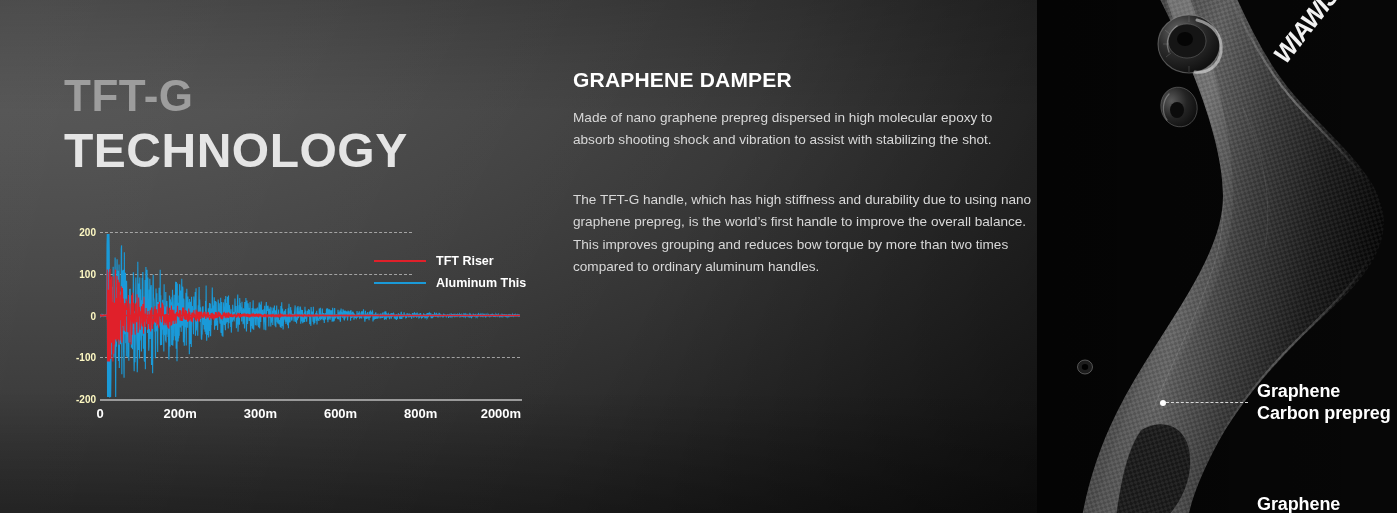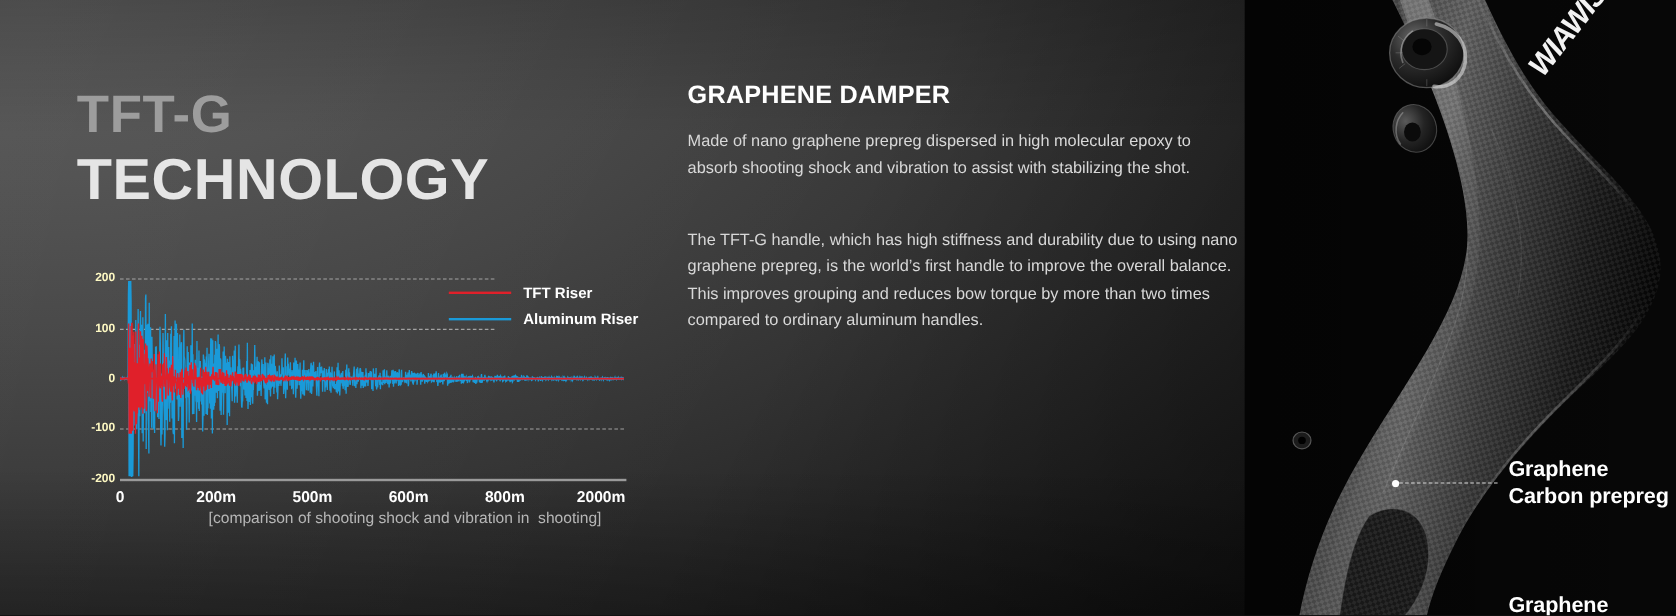--- a/index.html
+++ b/index.html
@@ -116,21 +116,21 @@
     top: 0;
     font-size: 13px;
     font-weight: bold;
     color: #ffffff;
     transform: translateX(-50%);
     white-space: nowrap;
   }
   .legend {
     position: absolute;
     left: 322px;
-    top: 7px;
+    top: 24px;
     width: 170px;
     text-align: center;
   }
   .legend-row {
     display: flex;
     align-items: center;
     height: 22px;
   }
   .legend-swatch {
     width: 52px;
@@ -261,38 +261,37 @@
             <path d="M 0.00 83.20 L 0.28 82.96 L 0.56 83.83 L 0.84 83.39 L 1.12 83.31 L 1.40 83.29 L 1.68 83.95 L 1.96 83.53 L 2.24 83.75 L 2.52 83.33 L 2.80 83.32 L 3.08 83.31 L 3.36 83.86 L 3.64 83.08 L 3.92 83.24 L 4.20 83.27 L 4.48 83.07 L 4.76 83.20 L 5.04 83.30 L 5.32 83.08 L 5.60 83.10 L 5.88 83.41 L 6.16 83.28 L 6.44 83.16 L 6.72 83.75 L 7.00 87.59 L 7.28 37.58 L 7.56 129.43 L 7.84 84.38 L 8.12 57.70 L 8.40 129.43 L 8.68 85.02 L 8.96 118.48 L 9.24 39.66 L 9.52 129.43 L 9.80 37.58 L 10.08 37.58 L 10.36 108.73 L 10.64 126.99 L 10.92 47.51 L 11.20 110.17 L 11.48 44.43 L 11.76 66.24 L 12.04 110.93 L 12.32 72.46 L 12.60 69.89 L 12.88 129.43 L 13.16 44.23 L 13.44 85.13 L 13.72 121.61 L 14.00 115.17 L 14.28 70.64 L 14.56 112.56 L 14.84 99.67 L 15.12 95.38 L 15.40 37.58 L 15.68 107.55 L 15.96 86.07 L 16.24 66.00 L 16.52 84.24 L 16.80 109.56 L 17.08 44.10 L 17.36 96.13 L 17.64 94.60 L 17.92 107.58 L 18.20 47.81 L 18.48 89.59 L 18.76 62.92 L 19.04 112.81 L 19.32 50.23 L 19.60 102.73 L 19.88 108.55 L 20.16 71.30 L 20.44 88.20 L 20.72 62.84 L 21.00 79.87 L 21.28 54.23 L 21.56 99.51 L 21.84 110.62 L 22.12 106.73 L 22.40 55.95 L 22.68 62.59 L 22.96 93.91 L 23.24 66.59 L 23.52 72.45 L 23.80 82.79 L 24.08 98.65 L 24.36 74.08 L 24.64 74.67 L 24.92 70.95 L 25.20 75.70 L 25.48 98.15 L 25.76 99.82 L 26.04 66.68 L 26.32 78.10 L 26.60 69.66 L 26.88 68.77 L 27.16 76.99 L 27.44 75.90 L 27.72 99.69 L 28.00 99.64 L 28.28 92.94 L 28.56 62.91 L 28.84 96.49 L 29.12 110.74 L 29.40 93.70 L 29.68 87.53 L 29.96 71.55 L 30.24 87.38 L 30.52 85.34 L 30.80 84.50 L 31.08 112.41 L 31.36 95.24 L 31.64 63.14 L 31.92 102.74 L 32.20 87.41 L 32.48 86.83 L 32.76 60.84 L 33.04 88.98 L 33.32 88.83 L 33.60 91.63 L 33.88 70.88 L 34.16 88.62 L 34.44 89.00 L 34.72 81.15 L 35.00 99.02 L 35.28 102.83 L 35.56 71.53 L 35.84 79.51 L 36.12 82.93 L 36.40 70.43 L 36.68 90.28 L 36.96 62.34 L 37.24 77.52 L 37.52 87.77 L 37.80 81.66 L 38.08 100.62 L 38.36 98.09 L 38.64 65.52 L 38.92 73.12 L 39.20 84.07 L 39.48 74.99 L 39.76 82.86 L 40.04 94.78 L 40.32 97.66 L 40.60 79.17 L 40.88 84.29 L 41.16 82.58 L 41.44 74.30 L 41.72 90.59 L 42.00 92.05 L 42.28 94.46 L 42.56 78.43 L 42.84 72.50 L 43.12 72.47 L 43.40 97.71 L 43.68 101.65 L 43.96 64.89 L 44.24 81.59 L 44.52 89.81 L 44.80 81.68 L 45.08 83.96 L 45.36 95.02 L 45.64 84.59 L 45.92 85.99 L 46.20 76.12 L 46.48 86.87 L 46.76 86.27 L 47.04 89.89 L 47.32 97.73 L 47.60 96.10 L 47.88 87.99 L 48.16 78.95 L 48.44 91.92 L 48.72 84.28 L 49.00 92.02 L 49.28 82.51 L 49.56 97.07 L 49.84 95.48 L 50.12 78.32 L 50.40 94.29 L 50.68 99.56 L 50.96 91.10 L 51.24 77.72 L 51.52 76.40 L 51.80 75.50 L 52.08 81.34 L 52.36 96.98 L 52.64 90.97 L 52.92 89.48 L 53.20 87.07 L 53.48 92.22 L 53.76 84.49 L 54.04 81.81 L 54.32 76.66 L 54.60 89.71 L 54.88 75.35 L 55.16 74.22 L 55.44 90.73 L 55.72 82.12 L 56.00 88.10 L 56.28 79.09 L 56.56 77.27 L 56.84 92.85 L 57.12 92.44 L 57.40 81.14 L 57.68 90.75 L 57.96 91.86 L 58.24 72.07 L 58.52 95.15 L 58.80 95.43 L 59.08 86.98 L 59.36 69.81 L 59.64 83.78 L 59.92 83.06 L 60.20 84.09 L 60.48 75.77 L 60.76 87.26 L 61.04 86.66 L 61.32 89.38 L 61.60 89.60 L 61.88 79.58 L 62.16 70.50 L 62.44 72.56 L 62.72 82.98 L 63.00 72.69 L 63.28 75.44 L 63.56 87.85 L 63.84 93.27 L 64.12 82.31 L 64.40 85.67 L 64.68 83.70 L 64.96 86.56 L 65.24 91.33 L 65.52 84.99 L 65.80 81.94 L 66.08 93.30 L 66.36 89.39 L 66.64 86.98 L 66.92 82.23 L 67.20 74.53 L 67.48 88.94 L 67.76 94.72 L 68.04 95.07 L 68.32 84.36 L 68.60 87.74 L 68.88 96.77 L 69.16 78.48 L 69.44 75.88 L 69.72 89.78 L 70.00 89.18 L 70.28 82.03 L 70.56 78.02 L 70.84 94.07 L 71.12 82.03 L 71.40 73.57 L 71.68 92.82 L 71.96 91.22 L 72.24 88.33 L 72.52 77.72 L 72.80 86.28 L 73.08 84.99 L 73.36 88.64 L 73.64 82.09 L 73.92 77.76 L 74.20 92.09 L 74.48 83.37 L 74.76 81.83 L 75.04 88.59 L 75.32 81.61 L 75.60 83.47 L 75.88 81.80 L 76.16 91.38 L 76.44 79.95 L 76.72 81.01 L 77.00 84.10 L 77.28 79.05 L 77.56 73.69 L 77.84 83.32 L 78.12 81.22 L 78.40 84.15 L 78.68 84.50 L 78.96 81.58 L 79.24 82.78 L 79.52 78.01 L 79.80 82.54 L 80.08 88.57 L 80.36 78.28 L 80.64 86.69 L 80.92 78.58 L 81.20 88.70 L 81.48 88.15 L 81.76 86.43 L 82.04 86.28 L 82.32 88.90 L 82.60 75.61 L 82.88 82.84 L 83.16 81.54 L 83.44 81.45 L 83.72 75.45 L 84.00 85.91 L 84.28 86.65 L 84.56 86.38 L 84.84 83.41 L 85.12 79.78 L 85.40 77.77 L 85.68 87.92 L 85.96 80.69 L 86.24 85.15 L 86.52 78.70 L 86.80 84.09 L 87.08 87.97 L 87.36 84.45 L 87.64 89.74 L 87.92 82.16 L 88.20 82.34 L 88.48 89.58 L 88.76 76.52 L 89.04 81.11 L 89.32 88.43 L 89.60 79.74 L 89.88 81.16 L 90.16 86.89 L 90.44 85.40 L 90.72 86.09 L 91.00 88.10 L 91.28 89.41 L 91.56 85.30 L 91.84 81.24 L 92.12 80.98 L 92.40 90.15 L 92.68 84.92 L 92.96 80.97 L 93.24 83.95 L 93.52 85.65 L 93.80 78.15 L 94.08 83.39 L 94.36 81.44 L 94.64 84.40 L 94.92 83.72 L 95.20 87.76 L 95.48 82.94 L 95.76 84.28 L 96.04 77.60 L 96.32 89.23 L 96.60 88.22 L 96.88 78.52 L 97.16 86.72 L 97.44 81.45 L 97.72 84.43 L 98.00 79.75 L 98.28 87.39 L 98.56 89.74 L 98.84 79.69 L 99.12 83.19 L 99.40 89.08 L 99.68 82.74 L 99.96 79.63 L 100.24 80.27 L 100.52 81.65 L 100.80 86.92 L 101.08 80.48 L 101.36 79.67 L 101.64 82.45 L 101.92 80.60 L 102.20 83.40 L 102.48 85.43 L 102.76 84.03 L 103.04 84.46 L 103.32 85.92 L 103.60 80.40 L 103.88 82.76 L 104.16 82.52 L 104.44 79.96 L 104.72 81.44 L 105.00 79.57 L 105.28 83.75 L 105.56 84.97 L 105.84 86.94 L 106.12 85.51 L 106.40 81.78 L 106.68 82.73 L 106.96 84.14 L 107.24 80.02 L 107.52 84.24 L 107.80 85.69 L 108.08 81.77 L 108.36 80.38 L 108.64 81.49 L 108.92 84.65 L 109.20 85.60 L 109.48 87.20 L 109.76 87.46 L 110.04 85.54 L 110.32 85.50 L 110.60 83.25 L 110.88 82.99 L 111.16 81.09 L 111.44 84.92 L 111.72 84.53 L 112.00 87.28 L 112.28 81.22 L 112.56 85.54 L 112.84 85.49 L 113.12 82.13 L 113.40 82.56 L 113.68 87.29 L 113.96 87.48 L 114.24 85.15 L 114.52 86.14 L 114.80 82.65 L 115.08 85.94 L 115.36 80.05 L 115.64 86.35 L 115.92 85.30 L 116.20 84.60 L 116.48 80.39 L 116.76 81.16 L 117.04 85.87 L 117.32 85.25 L 117.60 83.21 L 117.88 85.02 L 118.16 84.94 L 118.44 79.84 L 118.72 80.61 L 119.00 84.85 L 119.28 80.93 L 119.56 81.44 L 119.84 82.12 L 120.12 83.10 L 120.40 81.20 L 120.68 85.32 L 120.96 86.05 L 121.24 84.89 L 121.52 84.17 L 121.80 87.25 L 122.08 85.47 L 122.36 82.77 L 122.64 85.77 L 122.92 86.47 L 123.20 82.85 L 123.48 80.60 L 123.76 82.10 L 124.04 83.67 L 124.32 81.88 L 124.60 80.85 L 124.88 81.46 L 125.16 85.13 L 125.44 85.08 L 125.72 81.69 L 126.00 81.78 L 126.28 85.13 L 126.56 84.60 L 126.84 80.50 L 127.12 84.47 L 127.40 84.43 L 127.68 83.39 L 127.96 85.99 L 128.24 81.93 L 128.52 80.25 L 128.80 85.77 L 129.08 82.55 L 129.36 82.00 L 129.64 82.76 L 129.92 83.90 L 130.20 81.90 L 130.48 84.96 L 130.76 82.92 L 131.04 84.98 L 131.32 82.51 L 131.60 82.18 L 131.88 83.46 L 132.16 84.41 L 132.44 83.95 L 132.72 83.57 L 133.00 85.21 L 133.28 82.64 L 133.56 83.45 L 133.84 83.58 L 134.12 83.66 L 134.40 83.02 L 134.68 82.62 L 134.96 84.35 L 135.24 82.51 L 135.52 84.84 L 135.80 83.10 L 136.08 84.40 L 136.36 85.66 L 136.64 84.71 L 136.92 83.17 L 137.20 82.60 L 137.48 83.40 L 137.76 84.05 L 138.04 81.89 L 138.32 82.47 L 138.60 82.04 L 138.88 82.39 L 139.16 82.03 L 139.44 85.12 L 139.72 84.90 L 140.00 83.07 L 140.28 82.31 L 140.56 85.03 L 140.84 84.12 L 141.12 83.46 L 141.40 84.48 L 141.68 84.29 L 141.96 82.10 L 142.24 83.95 L 142.52 82.39 L 142.80 84.49 L 143.08 82.48 L 143.36 82.89 L 143.64 82.39 L 143.92 82.99 L 144.20 82.42 L 144.48 84.20 L 144.76 82.70 L 145.04 82.32 L 145.32 84.54 L 145.60 83.69 L 145.88 84.52 L 146.16 82.75 L 146.44 82.56 L 146.72 83.35 L 147.00 82.80 L 147.28 84.77 L 147.56 83.87 L 147.84 83.07 L 148.12 84.21 L 148.40 85.02 L 148.68 82.42 L 148.96 82.34 L 149.24 82.64 L 149.52 85.35 L 149.80 83.55 L 150.08 83.28 L 150.36 84.18 L 150.64 83.59 L 150.92 82.30 L 151.20 84.32 L 151.48 83.58 L 151.76 83.43 L 152.04 81.44 L 152.32 82.98 L 152.60 83.58 L 152.88 84.21 L 153.16 81.97 L 153.44 83.41 L 153.72 82.22 L 154.00 83.04 L 154.28 83.28 L 154.56 84.70 L 154.84 83.67 L 155.12 82.04 L 155.40 83.44 L 155.68 83.03 L 155.96 84.61 L 156.24 82.50 L 156.52 82.22 L 156.80 83.78 L 157.08 83.64 L 157.36 82.31 L 157.64 84.71 L 157.92 83.93 L 158.20 81.64 L 158.48 84.45 L 158.76 83.90 L 159.04 82.90 L 159.32 81.96 L 159.60 84.42 L 159.88 82.71 L 160.16 83.16 L 160.44 82.61 L 160.72 83.41 L 161.00 84.39 L 161.28 82.82 L 161.56 83.05 L 161.84 84.25 L 162.12 83.88 L 162.40 83.81 L 162.68 84.48 L 162.96 83.86 L 163.24 83.62 L 163.52 83.38 L 163.80 84.28 L 164.08 84.34 L 164.36 81.98 L 164.64 83.19 L 164.92 84.11 L 165.20 83.17 L 165.48 82.88 L 165.76 83.67 L 166.04 84.07 L 166.32 84.01 L 166.60 84.24 L 166.88 84.80 L 167.16 82.88 L 167.44 83.84 L 167.72 83.04 L 168.00 82.84 L 168.28 83.79 L 168.56 84.22 L 168.84 84.22 L 169.12 83.35 L 169.40 83.21 L 169.68 83.59 L 169.96 83.41 L 170.24 84.42 L 170.52 82.56 L 170.80 83.90 L 171.08 84.52 L 171.36 83.53 L 171.64 83.91 L 171.92 82.92 L 172.20 83.29 L 172.48 83.76 L 172.76 83.14 L 173.04 84.08 L 173.32 84.16 L 173.60 83.32 L 173.88 84.67 L 174.16 83.32 L 174.44 83.50 L 174.72 83.52 L 175.00 84.42 L 175.28 83.23 L 175.56 83.00 L 175.84 83.24 L 176.12 84.50 L 176.40 83.51 L 176.68 82.59 L 176.96 84.31 L 177.24 83.85 L 177.52 83.95 L 177.80 83.89 L 178.08 84.48 L 178.36 82.89 L 178.64 83.38 L 178.92 84.13 L 179.20 83.44 L 179.48 83.83 L 179.76 84.03 L 180.04 84.41 L 180.32 83.08 L 180.60 83.97 L 180.88 82.72 L 181.16 83.46 L 181.44 84.00 L 181.72 83.85 L 182.00 83.06 L 182.28 84.42 L 182.56 82.64 L 182.84 83.87 L 183.12 83.96 L 183.40 83.78 L 183.68 83.85 L 183.96 83.45 L 184.24 83.73 L 184.52 83.65 L 184.80 83.25 L 185.08 83.71 L 185.36 83.51 L 185.64 83.18 L 185.92 83.16 L 186.20 83.62 L 186.48 83.35 L 186.76 83.10 L 187.04 83.97 L 187.32 83.50 L 187.60 83.57 L 187.88 82.99 L 188.16 84.02 L 188.44 83.74 L 188.72 83.58 L 189.00 83.47 L 189.28 83.33 L 189.56 83.76 L 189.84 82.69 L 190.12 83.56 L 190.40 84.26 L 190.68 83.78 L 190.96 83.31 L 191.24 83.82 L 191.52 83.83 L 191.80 83.36 L 192.08 84.02 L 192.36 83.34 L 192.64 83.60 L 192.92 83.70 L 193.20 84.00 L 193.48 83.85 L 193.76 83.23 L 194.04 83.66 L 194.32 83.31 L 194.60 83.70 L 194.88 83.48 L 195.16 83.31 L 195.44 83.25 L 195.72 83.54 L 196.00 82.78 L 196.28 83.39 L 196.56 84.14 L 196.84 83.25 L 197.12 82.96 L 197.40 83.54 L 197.68 83.69 L 197.96 83.74 L 198.24 83.23 L 198.52 83.67 L 198.80 83.45 L 199.08 83.61 L 199.36 83.70 L 199.64 83.07 L 199.92 83.52 L 200.20 83.43 L 200.48 83.51 L 200.76 83.66 L 201.04 83.36 L 201.32 83.77 L 201.60 83.20 L 201.88 83.45 L 202.16 83.40 L 202.44 83.71 L 202.72 84.11 L 203.00 83.70 L 203.28 83.22 L 203.56 84.07 L 203.84 83.38 L 204.12 82.88 L 204.40 83.54 L 204.68 83.53 L 204.96 83.09 L 205.24 83.76 L 205.52 83.84 L 205.80 83.93 L 206.08 83.55 L 206.36 83.75 L 206.64 83.86 L 206.92 83.30 L 207.20 83.26 L 207.48 83.38 L 207.76 83.56 L 208.04 83.40 L 208.32 83.06 L 208.60 83.94 L 208.88 83.84 L 209.16 83.30 L 209.44 83.10 L 209.72 83.32 L 210.00 83.88 L 210.28 83.33 L 210.56 83.20 L 210.84 83.69 L 211.12 83.23 L 211.40 83.38 L 211.68 83.93 L 211.96 83.52 L 212.24 83.72 L 212.52 83.69 L 212.80 83.56 L 213.08 83.18 L 213.36 83.12 L 213.64 83.78 L 213.92 83.36 L 214.20 83.56 L 214.48 83.36 L 214.76 83.81 L 215.04 83.37 L 215.32 83.30 L 215.60 83.60 L 215.88 83.23 L 216.16 83.69 L 216.44 83.26 L 216.72 83.54 L 217.00 83.55 L 217.28 83.42 L 217.56 83.66 L 217.84 83.81 L 218.12 83.68 L 218.40 83.34 L 218.68 83.17 L 218.96 83.47 L 219.24 83.32 L 219.52 83.55 L 219.80 83.83 L 220.08 83.30 L 220.36 83.12 L 220.64 83.48 L 220.92 83.49 L 221.20 83.17 L 221.48 83.35 L 221.76 83.57 L 222.04 83.28 L 222.32 83.19 L 222.60 83.38 L 222.88 83.24 L 223.16 83.48 L 223.44 83.33 L 223.72 83.32 L 224.00 83.69 L 224.28 83.66 L 224.56 83.61 L 224.84 83.54 L 225.12 83.43 L 225.40 83.61 L 225.68 83.43 L 225.96 83.47 L 226.24 83.46 L 226.52 83.66 L 226.80 83.38 L 227.08 83.61 L 227.36 83.41 L 227.64 83.45 L 227.92 83.55 L 228.20 83.60 L 228.48 83.50 L 228.76 83.42 L 229.04 83.43 L 229.32 83.56 L 229.60 83.55 L 229.88 83.40 L 230.16 83.32 L 230.44 83.70 L 230.72 83.50 L 231.00 83.56 L 231.28 83.78 L 231.56 83.61 L 231.84 83.58 L 232.12 83.46 L 232.40 83.78 L 232.68 83.51 L 232.96 83.45 L 233.24 83.76 L 233.52 83.49 L 233.80 83.56 L 234.08 83.48 L 234.36 83.63 L 234.64 83.49 L 234.92 83.67 L 235.20 83.80 L 235.48 83.25 L 235.76 83.30 L 236.04 83.72 L 236.32 83.66 L 236.60 83.27 L 236.88 83.32 L 237.16 83.36 L 237.44 83.41 L 237.72 83.66 L 238.00 83.69 L 238.28 83.54 L 238.56 83.45 L 238.84 83.64 L 239.12 83.46 L 239.40 83.44 L 239.68 83.38 L 239.96 83.30 L 240.24 83.40 L 240.52 83.43 L 240.80 83.40 L 241.08 83.26 L 241.36 83.51 L 241.64 83.50 L 241.92 83.38 L 242.20 83.43 L 242.48 83.57 L 242.76 83.48 L 243.04 83.56 L 243.32 83.39 L 243.60 83.35 L 243.88 83.34 L 244.16 83.37 L 244.44 83.57 L 244.72 83.43 L 245.00 83.58 L 245.28 83.45 L 245.56 83.58 L 245.84 83.37 L 246.12 83.55 L 246.40 83.34 L 246.68 83.74 L 246.96 83.42 L 247.24 83.52 L 247.52 83.65 L 247.80 83.39 L 248.08 83.52 L 248.36 83.44 L 248.64 83.66 L 248.92 83.49 L 249.20 83.53 L 249.48 83.70 L 249.76 83.37 L 250.04 83.49 L 250.32 83.59 L 250.60 83.65 L 250.88 83.47 L 251.16 83.40 L 251.44 83.44 L 251.72 83.63 L 252.00 83.35 L 252.28 83.39 L 252.56 83.51 L 252.84 83.57 L 253.12 83.47 L 253.40 83.55 L 253.68 83.68 L 253.96 83.45 L 254.24 83.48 L 254.52 83.50 L 254.80 83.61 L 255.08 83.44 L 255.36 83.60 L 255.64 83.67 L 255.92 83.66 L 256.20 83.48 L 256.48 83.53 L 256.76 83.68 L 257.04 83.42 L 257.32 83.35 L 257.60 83.58 L 257.88 83.58 L 258.16 83.55 L 258.44 83.49 L 258.72 83.49 L 259.00 83.59 L 259.28 83.46 L 259.56 83.48 L 259.84 83.51 L 260.12 83.40 L 260.40 83.42 L 260.68 83.55 L 260.96 83.41 L 261.24 83.56 L 261.52 83.47 L 261.80 83.49 L 262.08 83.40 L 262.36 83.50 L 262.64 83.52 L 262.92 83.57 L 263.20 83.39 L 263.48 83.38 L 263.76 83.52 L 264.04 83.62 L 264.32 83.50 L 264.60 83.54 L 264.88 83.59 L 265.16 83.54 L 265.44 83.40 L 265.72 83.50 L 266.00 83.43 L 266.28 83.44 L 266.56 83.38 L 266.84 83.47 L 267.12 83.39 L 267.40 83.38 L 267.68 83.62 L 267.96 83.62 L 268.24 83.57 L 268.52 83.38 L 268.80 83.44 L 269.08 83.55 L 269.36 83.41 L 269.64 83.51 L 269.92 83.41 L 270.20 83.52 L 270.48 83.52 L 270.76 83.52 L 271.04 83.53 L 271.32 83.41 L 271.60 83.50 L 271.88 83.48 L 272.16 83.45 L 272.44 83.49 L 272.72 83.45 L 273.00 83.59 L 273.28 83.52 L 273.56 83.37 L 273.84 83.49 L 274.12 83.50 L 274.40 83.48 L 274.68 83.48 L 274.96 83.57 L 275.24 83.51 L 275.52 83.56 L 275.80 83.52 L 276.08 83.51 L 276.36 83.51 L 276.64 83.49 L 276.92 83.41 L 277.20 83.50 L 277.48 83.46 L 277.76 83.40 L 278.04 83.55 L 278.32 83.47 L 278.60 83.54 L 278.88 83.42 L 279.16 83.62 L 279.44 83.48 L 279.72 83.51 L 280.00 83.59 L 280.28 83.54 L 280.56 83.50 L 280.84 83.44 L 281.12 83.52 L 281.40 83.43 L 281.68 83.45 L 281.96 83.59 L 282.24 83.50 L 282.52 83.44 L 282.80 83.52 L 283.08 83.57 L 283.36 83.56 L 283.64 83.41 L 283.92 83.41 L 284.20 83.58 L 284.48 83.50 L 284.76 83.42 L 285.04 83.46 L 285.32 83.60 L 285.60 83.54 L 285.88 83.47 L 286.16 83.56 L 286.44 83.57 L 286.72 83.49 L 287.00 83.41 L 287.28 83.50 L 287.56 83.45 L 287.84 83.43 L 288.12 83.47 L 288.40 83.49 L 288.68 83.44 L 288.96 83.48 L 289.24 83.48 L 289.52 83.46 L 289.80 83.43 L 290.08 83.54 L 290.36 83.55 L 290.64 83.48 L 290.92 83.42 L 291.20 83.45 L 291.48 83.46 L 291.76 83.50 L 292.04 83.55 L 292.32 83.52 L 292.60 83.47 L 292.88 83.45 L 293.16 83.48 L 293.44 83.53 L 293.72 83.54 L 294.00 83.45 L 294.28 83.49 L 294.56 83.58 L 294.84 83.49 L 295.12 83.44 L 295.40 83.56 L 295.68 83.51 L 295.96 83.48 L 296.24 83.49 L 296.52 83.52 L 296.80 83.52 L 297.08 83.46 L 297.36 83.56 L 297.64 83.52 L 297.92 83.47 L 298.20 83.52 L 298.48 83.46 L 298.76 83.48 L 299.04 83.54 L 299.32 83.46 L 299.60 83.53 L 299.88 83.52 L 300.16 83.48 L 300.44 83.44 L 300.72 83.54 L 301.00 83.50 L 301.28 83.52 L 301.56 83.51 L 301.84 83.46 L 302.12 83.46 L 302.40 83.52 L 302.68 83.55 L 302.96 83.47 L 303.24 83.50 L 303.52 83.49 L 303.80 83.55 L 304.08 83.49 L 304.36 83.54 L 304.64 83.48 L 304.92 83.51 L 305.20 83.53 L 305.48 83.53 L 305.76 83.50 L 306.04 83.48 L 306.32 83.47 L 306.60 83.48 L 306.88 83.50 L 307.16 83.46 L 307.44 83.50 L 307.72 83.51 L 308.00 83.54 L 308.28 83.47 L 308.56 83.51 L 308.84 83.49 L 309.12 83.49 L 309.40 83.45 L 309.68 83.52 L 309.96 83.55 L 310.24 83.43 L 310.52 83.49 L 310.80 83.52 L 311.08 83.45 L 311.36 83.51 L 311.64 83.48 L 311.92 83.47 L 312.20 83.52 L 312.48 83.52 L 312.76 83.51 L 313.04 83.53 L 313.32 83.47 L 313.60 83.53 L 313.88 83.48 L 314.16 83.52 L 314.44 83.48 L 314.72 83.51 L 315.00 83.50 L 315.28 83.47 L 315.56 83.51 L 315.84 83.52 L 316.12 83.53 L 316.40 83.50 L 316.68 83.49 L 316.96 83.56 L 317.24 83.46 L 317.52 83.49 L 317.80 83.52 L 318.08 83.47 L 318.36 83.46 L 318.64 83.47 L 318.92 83.54 L 319.20 83.50 L 319.48 83.48 L 319.76 83.52 L 320.04 83.54 L 320.32 83.46 L 320.60 83.51 L 320.88 83.49 L 321.16 83.53 L 321.44 83.46 L 321.72 83.52 L 322.00 83.49 L 322.28 83.51 L 322.56 83.50 L 322.84 83.49 L 323.12 83.50 L 323.40 83.53 L 323.68 83.51 L 323.96 83.54 L 324.24 83.48 L 324.52 83.47 L 324.80 83.49 L 325.08 83.52 L 325.36 83.48 L 325.64 83.46 L 325.92 83.53 L 326.20 83.51 L 326.48 83.50 L 326.76 83.49 L 327.04 83.50 L 327.32 83.53 L 327.60 83.49 L 327.88 83.52 L 328.16 83.53 L 328.44 83.51 L 328.72 83.52 L 329.00 83.49 L 329.28 83.50 L 329.56 83.52 L 329.84 83.49 L 330.12 83.53 L 330.40 83.49 L 330.68 83.48 L 330.96 83.47 L 331.24 83.53 L 331.52 83.50 L 331.80 83.48 L 332.08 83.51 L 332.36 83.51 L 332.64 83.51 L 332.92 83.48 L 333.20 83.52 L 333.48 83.51 L 333.76 83.47 L 334.04 83.48 L 334.32 83.51 L 334.60 83.51 L 334.88 83.47 L 335.16 83.53 L 335.44 83.49 L 335.72 83.50 L 336.00 83.51 L 336.28 83.52 L 336.56 83.50 L 336.84 83.48 L 337.12 83.48 L 337.40 83.52 L 337.68 83.48 L 337.96 83.50 L 338.24 83.50 L 338.52 83.49 L 338.80 83.50 L 339.08 83.47 L 339.36 83.53 L 339.64 83.49 L 339.92 83.49 L 340.20 83.50 L 340.48 83.52 L 340.76 83.48 L 341.04 83.47 L 341.32 83.52 L 341.60 83.50 L 341.88 83.51 L 342.16 83.50 L 342.44 83.51 L 342.72 83.49 L 343.00 83.52 L 343.28 83.51 L 343.56 83.51 L 343.84 83.48 L 344.12 83.51 L 344.40 83.51 L 344.68 83.50 L 344.96 83.49 L 345.24 83.48 L 345.52 83.50 L 345.80 83.49 L 346.08 83.50 L 346.36 83.49 L 346.64 83.53 L 346.92 83.49 L 347.20 83.48 L 347.48 83.53 L 347.76 83.50 L 348.04 83.49 L 348.32 83.49 L 348.60 83.50 L 348.88 83.51 L 349.16 83.48 L 349.44 83.51 L 349.72 83.49 L 350.00 83.49 L 350.28 83.49 L 350.56 83.49 L 350.84 83.52 L 351.12 83.48 L 351.40 83.48 L 351.68 83.49 L 351.96 83.51 L 352.24 83.51 L 352.52 83.51 L 352.80 83.52 L 353.08 83.50 L 353.36 83.48 L 353.64 83.51 L 353.92 83.50 L 354.20 83.50 L 354.48 83.51 L 354.76 83.50 L 355.04 83.49 L 355.32 83.50 L 355.60 83.51 L 355.88 83.51 L 356.16 83.50 L 356.44 83.51 L 356.72 83.49 L 357.00 83.49 L 357.28 83.50 L 357.56 83.51 L 357.84 83.50 L 358.12 83.49 L 358.40 83.50 L 358.68 83.49 L 358.96 83.52 L 359.24 83.50 L 359.52 83.50 L 359.80 83.49 L 360.08 83.49 L 360.36 83.48 L 360.64 83.51 L 360.92 83.50 L 361.20 83.50 L 361.48 83.50 L 361.76 83.49 L 362.04 83.49 L 362.32 83.48 L 362.60 83.51 L 362.88 83.49 L 363.16 83.51 L 363.44 83.49 L 363.72 83.49 L 364.00 83.49 L 364.28 83.49 L 364.56 83.50 L 364.84 83.51 L 365.12 83.49 L 365.40 83.49 L 365.68 83.49 L 365.96 83.50 L 366.24 83.51 L 366.52 83.50 L 366.80 83.50 L 367.08 83.49 L 367.36 83.50 L 367.64 83.50 L 367.92 83.50 L 368.20 83.49 L 368.48 83.49 L 368.76 83.49 L 369.04 83.50 L 369.32 83.51 L 369.60 83.48 L 369.88 83.50 L 370.16 83.51 L 370.44 83.50 L 370.72 83.51 L 371.00 83.50 L 371.28 83.49 L 371.56 83.48 L 371.84 83.51 L 372.12 83.50 L 372.40 83.49 L 372.68 83.51 L 372.96 83.51 L 373.24 83.50 L 373.52 83.50 L 373.80 83.50 L 374.08 83.51 L 374.36 83.50 L 374.64 83.50 L 374.92 83.50 L 375.20 83.51 L 375.48 83.50 L 375.76 83.49 L 376.04 83.51 L 376.32 83.50 L 376.60 83.49 L 376.88 83.50 L 377.16 83.50 L 377.44 83.49 L 377.72 83.49 L 378.00 83.50 L 378.28 83.51 L 378.56 83.50 L 378.84 83.50 L 379.12 83.51 L 379.40 83.50 L 379.68 83.49 L 379.96 83.51 L 380.24 83.49 L 380.52 83.50 L 380.80 83.49 L 381.08 83.50 L 381.36 83.50 L 381.64 83.49 L 381.92 83.50 L 382.20 83.49 L 382.48 83.50 L 382.76 83.50 L 383.04 83.50 L 383.32 83.51 L 383.60 83.51 L 383.88 83.50 L 384.16 83.50 L 384.44 83.51 L 384.72 83.49 L 385.00 83.50 L 385.28 83.50 L 385.56 83.50 L 385.84 83.49 L 386.12 83.50 L 386.40 83.50 L 386.68 83.50 L 386.96 83.50 L 387.24 83.50 L 387.52 83.50 L 387.80 83.51 L 388.08 83.49 L 388.36 83.50 L 388.64 83.50 L 388.92 83.50 L 389.20 83.49 L 389.48 83.50 L 389.76 83.49 L 390.04 83.49 L 390.32 83.50 L 390.60 83.50 L 390.88 83.50 L 391.16 83.49 L 391.44 83.50 L 391.72 83.51 L 392.00 83.50 L 392.28 83.50 L 392.56 83.50 L 392.84 83.50 L 393.12 83.50 L 393.40 83.51 L 393.68 83.51 L 393.96 83.49 L 394.24 83.50 L 394.52 83.50 L 394.80 83.50 L 395.08 83.50 L 395.36 83.50 L 395.64 83.51 L 395.92 83.50 L 396.20 83.50 L 396.48 83.51 L 396.76 83.51 L 397.04 83.50 L 397.32 83.50 L 397.60 83.50 L 397.88 83.50 L 398.16 83.50 L 398.44 83.50 L 398.72 83.51 L 399.00 83.50 L 399.28 83.50 L 399.56 83.50 L 399.84 83.50 L 400.12 83.50 L 400.40 83.50 L 400.68 83.50 L 400.96 83.49 L 401.24 83.50 L 401.52 83.50 L 401.80 83.50 L 402.08 83.50 L 402.36 83.50 L 402.64 83.51 L 402.92 83.50 L 403.20 83.50 L 403.48 83.50 L 403.76 83.51 L 404.04 83.50 L 404.32 83.50 L 404.60 83.50 L 404.88 83.51 L 405.16 83.50 L 405.44 83.50 L 405.72 83.51 L 406.00 83.50 L 406.28 83.50 L 406.56 83.50 L 406.84 83.50 L 407.12 83.50 L 407.40 83.50 L 407.68 83.50 L 407.96 83.50 L 408.24 83.50 L 408.52 83.50 L 408.80 83.50 L 409.08 83.50 L 409.36 83.50 L 409.64 83.51 L 409.92 83.51 L 410.20 83.50 L 410.48 83.50 L 410.76 83.50 L 411.04 83.50 L 411.32 83.50 L 411.60 83.50 L 411.88 83.50 L 412.16 83.50 L 412.44 83.50 L 412.72 83.50 L 413.00 83.51 L 413.28 83.50 L 413.56 83.50 L 413.84 83.51 L 414.12 83.51 L 414.40 83.50 L 414.68 83.50 L 414.96 83.50 L 415.24 83.50 L 415.52 83.50 L 415.80 83.51 L 416.08 83.51 L 416.36 83.50 L 416.64 83.50 L 416.92 83.50 L 417.20 83.50 L 417.48 83.50 L 417.76 83.50 L 418.04 83.50 L 418.32 83.50 L 418.60 83.50 L 418.88 83.50 L 419.16 83.50 L 419.44 83.50 L 419.72 83.50 L 420.00 83.50" fill="none" stroke="#e0202a" stroke-width="1.1" stroke-linecap="butt"></path>
           </g>
       </svg>
     </div>
 
     <div class="axis-x-line"></div>
 
     <div class="xlabels">
       <div class="xlabel" style="left:0%">0</div>
       <div class="xlabel" style="left:19%">200m</div>
-      <div class="xlabel" style="left:38%">500m</div>
+      <div class="xlabel" style="left:38%">300m</div>
       <div class="xlabel" style="left:57%">600m</div>
       <div class="xlabel" style="left:76%">800m</div>
       <div class="xlabel" style="left:95%">2000m</div>
     </div>
 
     <div class="legend">
       <div class="legend-row">
         <span class="legend-swatch" id="sw-tft" style="background: rgb(224, 32, 42);"></span>
         <span class="legend-label">TFT Riser</span>
       </div>
       <div class="legend-row">
         <span class="legend-swatch" id="sw-alu" style="background: rgb(26, 154, 216);"></span>
-        <span class="legend-label">Aluminum Riser</span>
+        <span class="legend-label">Aluminum This</span>
       </div>
     </div>
 
-    <div class="chart-caption">[comparison of shooting shock and vibration in  shooting]</div>
   </div>
 
   <div class="sections">
     <div class="section">
       <h2 class="section-title">GRAPHENE DAMPER</h2>
       <p class="section-body">Made of nano graphene prepreg dispersed in high molecular epoxy to absorb shooting shock and vibration to assist with stabilizing the shot.</p>
     </div>
     <div class="section section-2">
       <p class="section-body">The TFT-G handle, which has high stiffness and durability due to using nano graphene prepreg, is the world’s first handle to improve the overall balance. This improves grouping and reduces bow torque by more than two times compared to ordinary aluminum handles.</p>
     </div>

